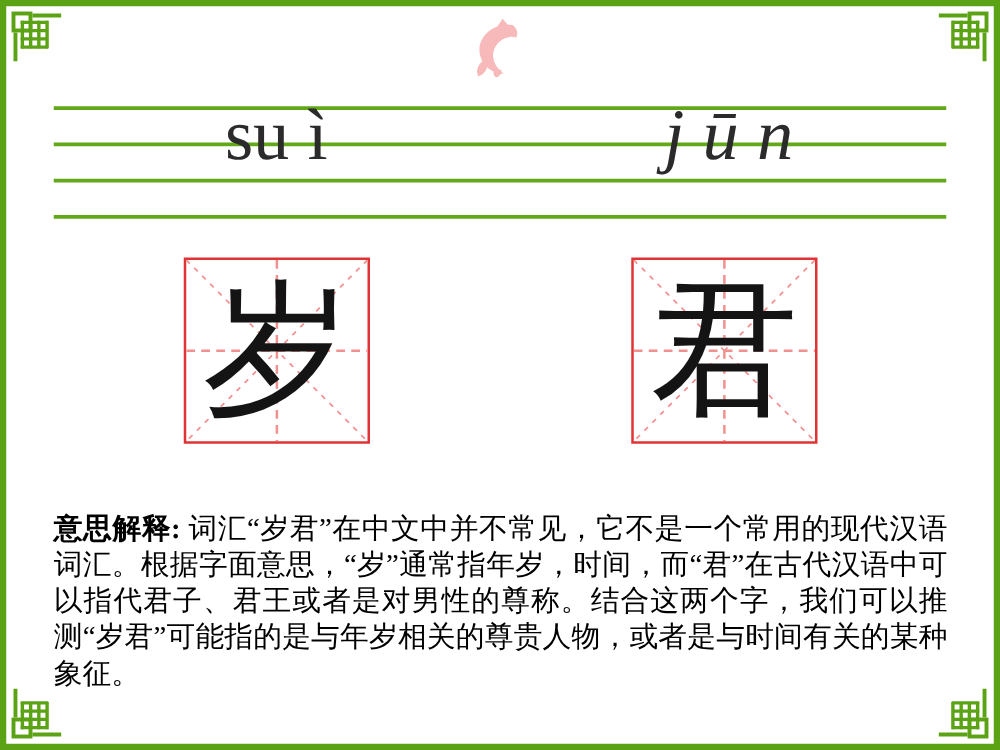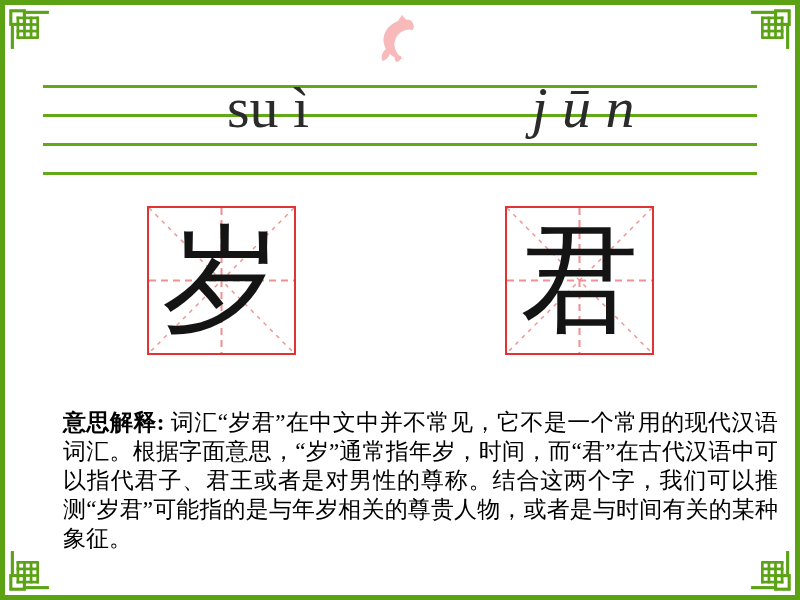--- a/index.html
+++ b/index.html
@@ -49,21 +49,21 @@
   
   .pinyin-guide{position:absolute;left:43px;top:85px;width:714px;height:90px;}
   .guide-line{position:absolute;left:0;width:100%;height:3px;background:var(--line-green);}
   .gl1{top:0;} .gl2{top:29px;} .gl3{top:58px;} .gl4{top:87px;}
   .pinyin-word{
     position:absolute; top:80px;
     transform:translateX(-50%);
     font-size:58px; line-height:56px;
     color:#2b2b2b; white-space:pre;
   }
-  .pw1{left:221px;margin-left:47px;}
+  .pw1{left:221px;}
   .pw2{left:583px;font-style:italic;}
   
   .char-box{
     position:absolute; top:206px;
     width:149px; height:149px;
     border:2px solid var(--box-border-red);
     background:#fff;
   }
   .cb1{left:147px;}
   .cb2{left:505px;}
@@ -76,21 +76,20 @@
     display:flex; align-items:center; justify-content:center;
     font-size:118px; line-height:1;
     color:var(--ink);
   }
   
   .explanation{
     position:absolute; left:43px; top:408px; width:715px;
     font-size:23px; line-height:29px;
     text-align:justify;
     color:#000;
-    margin-left:20px;
   }
   .expl-label{font-weight:bold;}
 </style>
 </head>
 <body>
 
 <div class="frame"></div>
 
 <svg class="ornament orn-tl" viewBox="0 0 44 44" aria-hidden="true">
   <g fill="none" stroke-width="3">

